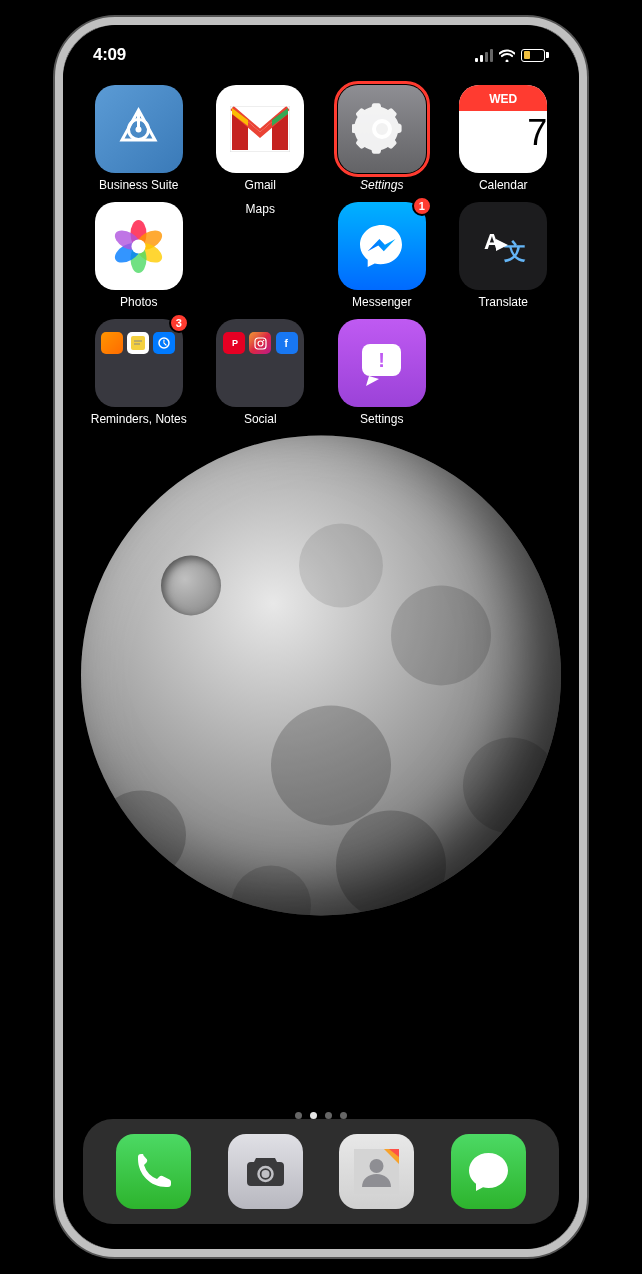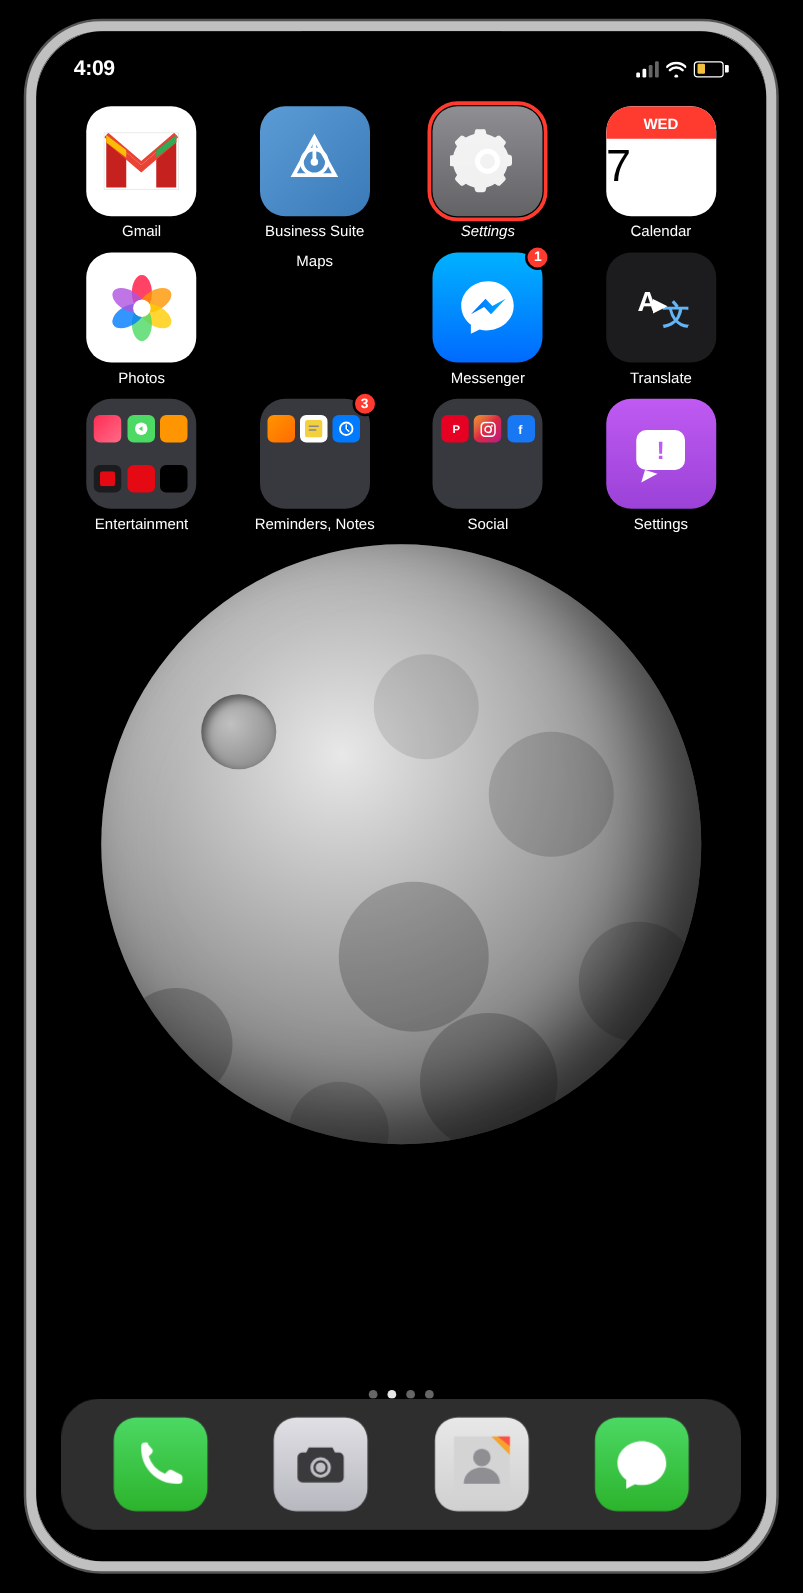--- a/index.html
+++ b/index.html
@@ -8,21 +8,21 @@
       width: 642px;
       height: 1274px;
       background: #000;
       display: flex;
       justify-content: center;
       align-items: center;
       font-family: -apple-system, 'SF Pro Display', 'Helvetica Neue', sans-serif;
     }
 
     .phone-frame {
-      width: 600px;
+      width: 532px;
       height: 1240px;
       background: #1a1a1a;
       border-radius: 60px;
       border: 8px solid #c0c0c0;
       box-shadow:
         inset 0 0 0 2px #888,
         0 0 0 2px #555,
         0 20px 60px rgba(0,0,0,0.8);
       position: relative;
       overflow: hidden;
@@ -487,68 +487,68 @@
           </div>
           <div class="battery-tip"></div>
         </div>
       </div>
     </div>
 
     <div class="home-screen">
 
       <div class="app-icon-wrapper">
         <div class="app-icon">
+          <div class="app-icon-inner business-icon">
+            <svg width="55" height="55" viewBox="0 0 55 55">
+              <circle cx="27.5" cy="27.5" r="27.5" fill="none"></circle>
+              <path d="M27.5 8 L44 38 L11 38 Z" fill="none" stroke="white" stroke-width="3"></path>
+              <circle cx="27.5" cy="27.5" r="10" fill="none" stroke="white" stroke-width="3"></circle>
+              <line x1="27.5" y1="8" x2="27.5" y2="27.5" stroke="white" stroke-width="3"></line>
+              <circle cx="27.5" cy="27.5" r="3" fill="white"></circle>
+            </svg>
+          </div>
+        </div>
+        <span class="app-label">Business Suite</span>
+      </div>
+
+      <div class="app-icon-wrapper">
+        <div class="app-icon">
           <div class="app-icon-inner gmail-icon">
             <svg width="60" height="46" viewBox="0 0 60 46">
               <rect width="60" height="46" fill="white"></rect>
               <path d="M2 2 L30 26 L58 2" stroke="#ea4335" stroke-width="5" fill="none"></path>
               <rect x="0" y="0" width="60" height="46" fill="none" stroke="#ddd" stroke-width="1"></rect>
               <path d="M2 2 L2 44 L18 44 L18 20 L30 30 L42 20 L42 44 L58 44 L58 2 L30 26 Z" fill="white"></path>
               <path d="M2 2 L18 14 L18 44 L2 44 Z" fill="#c5221f"></path>
               <path d="M58 2 L42 14 L42 44 L58 44 Z" fill="#c5221f"></path>
               <path d="M2 2 L30 26 L58 2 L58 8 L30 32 L2 8 Z" fill="#ea4335"></path>
               <path d="M18 14 L2 2 L2 8 L18 20 Z" fill="#fbbc04"></path>
               <path d="M42 14 L58 2 L58 8 L42 20 Z" fill="#34a853"></path>
             </svg>
           </div>
         </div>
         <span class="app-label">Gmail</span>
       </div>
 
-      <div class="app-icon-wrapper">
-        <div class="app-icon">
-          <div class="app-icon-inner business-icon">
-            <svg width="55" height="55" viewBox="0 0 55 55">
-              <circle cx="27.5" cy="27.5" r="27.5" fill="none"></circle>
-              <path d="M27.5 8 L44 38 L11 38 Z" fill="none" stroke="white" stroke-width="3"></path>
-              <circle cx="27.5" cy="27.5" r="10" fill="none" stroke="white" stroke-width="3"></circle>
-              <line x1="27.5" y1="8" x2="27.5" y2="27.5" stroke="white" stroke-width="3"></line>
-              <circle cx="27.5" cy="27.5" r="3" fill="white"></circle>
-            </svg>
-          </div>
-        </div>
-        <span class="app-label">Business Suite</span>
-      </div>
-
       <div class="app-icon-wrapper settings-wrapper">
         <div class="app-icon">
           <div class="settings-ring"></div>
           <div class="app-icon-inner settings-icon">
             <svg class="gear" viewBox="0 0 60 60" fill="white">
               <path d="M30 20a10 10 0 100 20 10 10 0 000-20zm0 16a6 6 0 110-12 6 6 0 010 12z"></path>
               <path d="M48.6 25l-2.1-.4A18 18 0 0043 18l1.2-1.8a2 2 0 00-.3-2.7l-3.4-3.4a2 2 0 00-2.7-.3L36 11c-2.1-1.4-4.4-2.3-6.9-2.9L28.7 6a2 2 0 00-2-1.7h-4.8a2 2 0 00-2 1.7l-.4 2.1C17 8.7 14.7 9.6 12.6 11l-1.8-1.2a2 2 0 00-2.7.3L4.7 13.5a2 2 0 00-.3 2.7L5.6 18c-1.4 2.1-2.3 4.4-2.9 6.9L.6 25.3A2 2 0 00-1 27v4.8a2 2 0 001.7 2l2.1.4c.6 2.4 1.5 4.7 2.9 6.8l-1.2 1.8a2 2 0 00.3 2.7L8.2 48.9a2 2 0 002.7.3l1.8-1.2c2.1 1.4 4.4 2.3 6.8 2.9l.4 2.1a2 2 0 002 1.7h4.8a2 2 0 002-1.7l.4-2.1c2.4-.6 4.7-1.5 6.8-2.9l1.8 1.2a2 2 0 002.7-.3l3.4-3.4a2 2 0 00.3-2.7l-1.2-1.8c1.4-2.1 2.3-4.4 2.9-6.8l2.1-.4a2 2 0 001.7-2V27a2 2 0 00-1.6-2z" opacity="0.9"></path>
             </svg>
           </div>
         </div>
         <span class="app-label">Settings</span>
       </div>
 
       <div class="app-icon-wrapper">
         <div class="app-icon">
-          <div class="app-icon-inner calendar-icon" style="flex-direction:column; justify-content:flex-start; align-items:flex-start; overflow:hidden;">
+          <div class="app-icon-inner calendar-icon" style="flex-direction:column; justify-content:flex-start; align-items:flex-end; overflow:hidden;">
             <div class="calendar-header" style="width:100%; text-align:center; background:#ff3b30; color:white; font-size:12px; font-weight:600; padding:7px 0 5px; border-radius:0;">
               <span>WED</span>
             </div>
             <div class="calendar-date">
               <span>7</span>
             </div>
           </div>
         </div>
         <span class="app-label">Calendar</span>
       </div>
@@ -608,43 +608,20 @@
                 <marker id="arr" markerWidth="6" markerHeight="6" refX="5" refY="3" orient="auto">
                   <path d="M0 0 L6 3 L0 6 Z" fill="white"></path>
                 </marker>
               </defs>
             </svg>
           </div>
         </div>
         <span class="app-label">Translate</span>
       </div>
 
-      <div class="app-icon-wrapper">
-        <div class="app-icon" style="position:relative;">
-          <div class="app-icon-inner" style="background:rgba(160,160,180,0.35); border-radius:20px; padding:6px; display:grid; grid-template-columns:repeat(3,1fr); grid-template-rows:repeat(2,1fr); gap:3px;">
-
-            <div style="background:linear-gradient(135deg,#ff2d55,#ff6b88); border-radius:5px; width:22px; height:22px;"></div>
-            <div style="background:#4cd964; border-radius:5px; width:22px; height:22px; display:flex;align-items:center;justify-content:center;">
-              <svg width="14" height="14" viewBox="0 0 14 14">
-                  <path d="M2 7a5 5 0 1010 0A5 5 0 002 7z" fill="white"></path>
-                  <path d="M5 7l3-2v4z" fill="#4cd964"></path>
-                </svg>
-            </div>
-            <div style="background:#ff9500; border-radius:5px; width:22px; height:22px;"></div>
-            <div style="background:#1c1c1e; border-radius:5px; width:22px; height:22px; display:flex;align-items:center;justify-content:center;">
-              <svg width="12" height="12" viewBox="0 0 12 12">
-                  <rect width="12" height="12" rx="2" fill="#e50914"></rect>
-                </svg>
-            </div>
-            <div style="background:#e50914; border-radius:5px; width:22px; height:22px;"></div>
-            <div style="background:#000; border-radius:5px; width:22px; height:22px;"></div>
-          </div>
-        </div>
-        <span class="app-label">Entertainment</span>
-      </div>
 
       <div class="app-icon-wrapper">
         <div class="app-icon" style="position:relative;">
           <div class="app-icon-inner" style="background:rgba(160,160,180,0.35); border-radius:20px; padding:6px; display:grid; grid-template-columns:repeat(3,1fr); grid-template-rows:repeat(2,1fr); gap:3px;">
             <div style="background:linear-gradient(135deg,#ff9500,#ff6b00); border-radius:5px; width:22px; height:22px;"></div>
             <div style="background:#fff; border-radius:5px; width:22px; height:22px; display:flex;align-items:center;justify-content:center;">
               <svg width="14" height="14" viewBox="0 0 14 14">
                   <rect width="14" height="14" rx="2" fill="#f4d03f"></rect>
                   <line x1="3" y1="5" x2="11" y2="5" stroke="#888" stroke-width="1.2"></line>
                   <line x1="3" y1="8" x2="9" y2="8" stroke="#888" stroke-width="1.2"></line>

